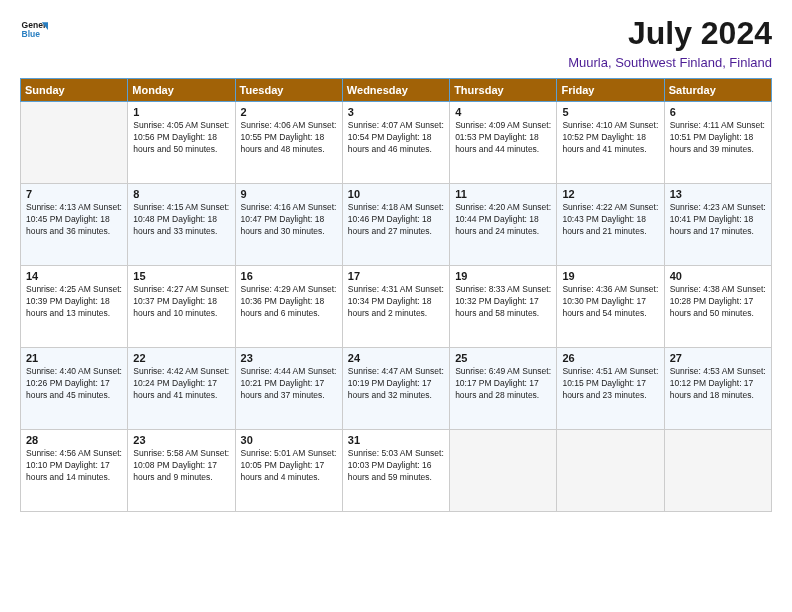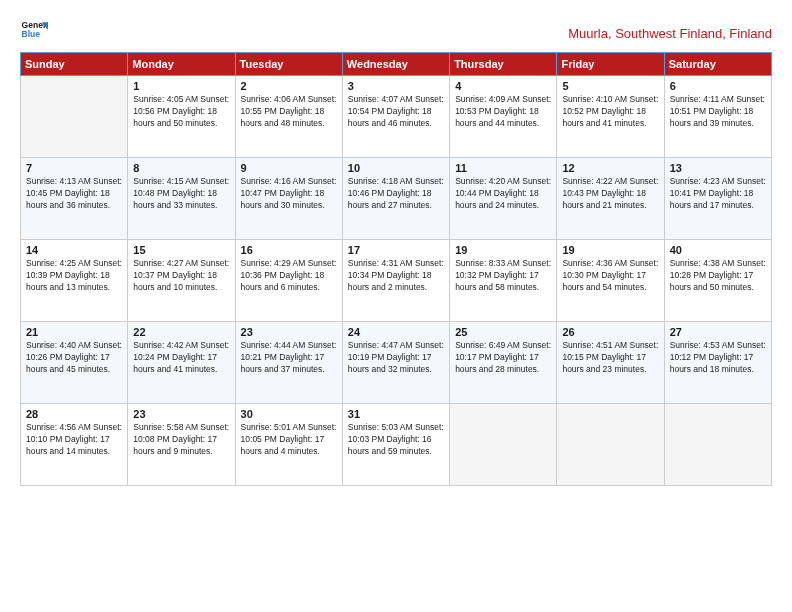--- a/index.html
+++ b/index.html
@@ -35,31 +35,31 @@
       text-align: right;
     }
     .month-title {
       font-size: 32px;
       font-weight: bold;
       color: #1a1a1a;
       line-height: 1.1;
     }
     .location {
       font-size: 13px;
-      color: #b91c1c;
-      margin-top: 10px;
+      color: #4c1d95;
+      margin-top: 4px;
       text-align: center;
     }
     table {
       width: 100%;
       border-collapse: collapse;
       table-layout: fixed;
     }
     thead tr th {
-      background: #b91c1c;
+      background: #a16207;
       color: #fff;
       font-size: 11px;
       font-weight: bold;
       padding: 5px 4px;
       text-align: left;
       border: 1px solid #5a9fd4;
     }
     tbody tr td {
       border: 1px solid #ccc;
       vertical-align: top;
@@ -99,20 +99,21 @@
 <div class="page">
   <div class="header">
     <div class="logo">
       <svg class="logo-icon" viewBox="0 0 36 36" xmlns="http://www.w3.org/2000/svg">
         <text x="2" y="15" font-size="11" font-weight="bold" fill="#1a1a1a" font-family="Arial">General</text>
         <text x="2" y="27" font-size="11" font-weight="bold" fill="#2a7fc1" font-family="Arial">Blue</text>
         <polygon points="28,8 36,8 36,18" fill="#2a7fc1"></polygon>
       </svg>
     </div>
     <div class="title-area">
+      <div class="month-title">July 2024</div>
       <div class="location">Muurla, Southwest Finland, Finland</div>
     </div>
   </div>
 
   <table>
     <thead>
       <tr>
         <th>Sunday</th>
         <th>Monday</th>
         <th>Tuesday</th>
@@ -142,21 +143,21 @@
           <td>
             <span class="day-num">3</span>
             <div class="day-info">Sunrise: 4:07 AM
 Sunset: 10:54 PM
 Daylight: 18 hours
 and 46 minutes.</div>
           </td>
           <td>
             <span class="day-num">4</span>
             <div class="day-info">Sunrise: 4:09 AM
-Sunset: 10:53 PM
+Sunset: 01:53 PM
 Daylight: 18 hours
 and 44 minutes.</div>
           </td>
           <td>
             <span class="day-num">5</span>
             <div class="day-info">Sunrise: 4:10 AM
 Sunset: 10:52 PM
 Daylight: 18 hours
 and 41 minutes.</div>
           </td>

